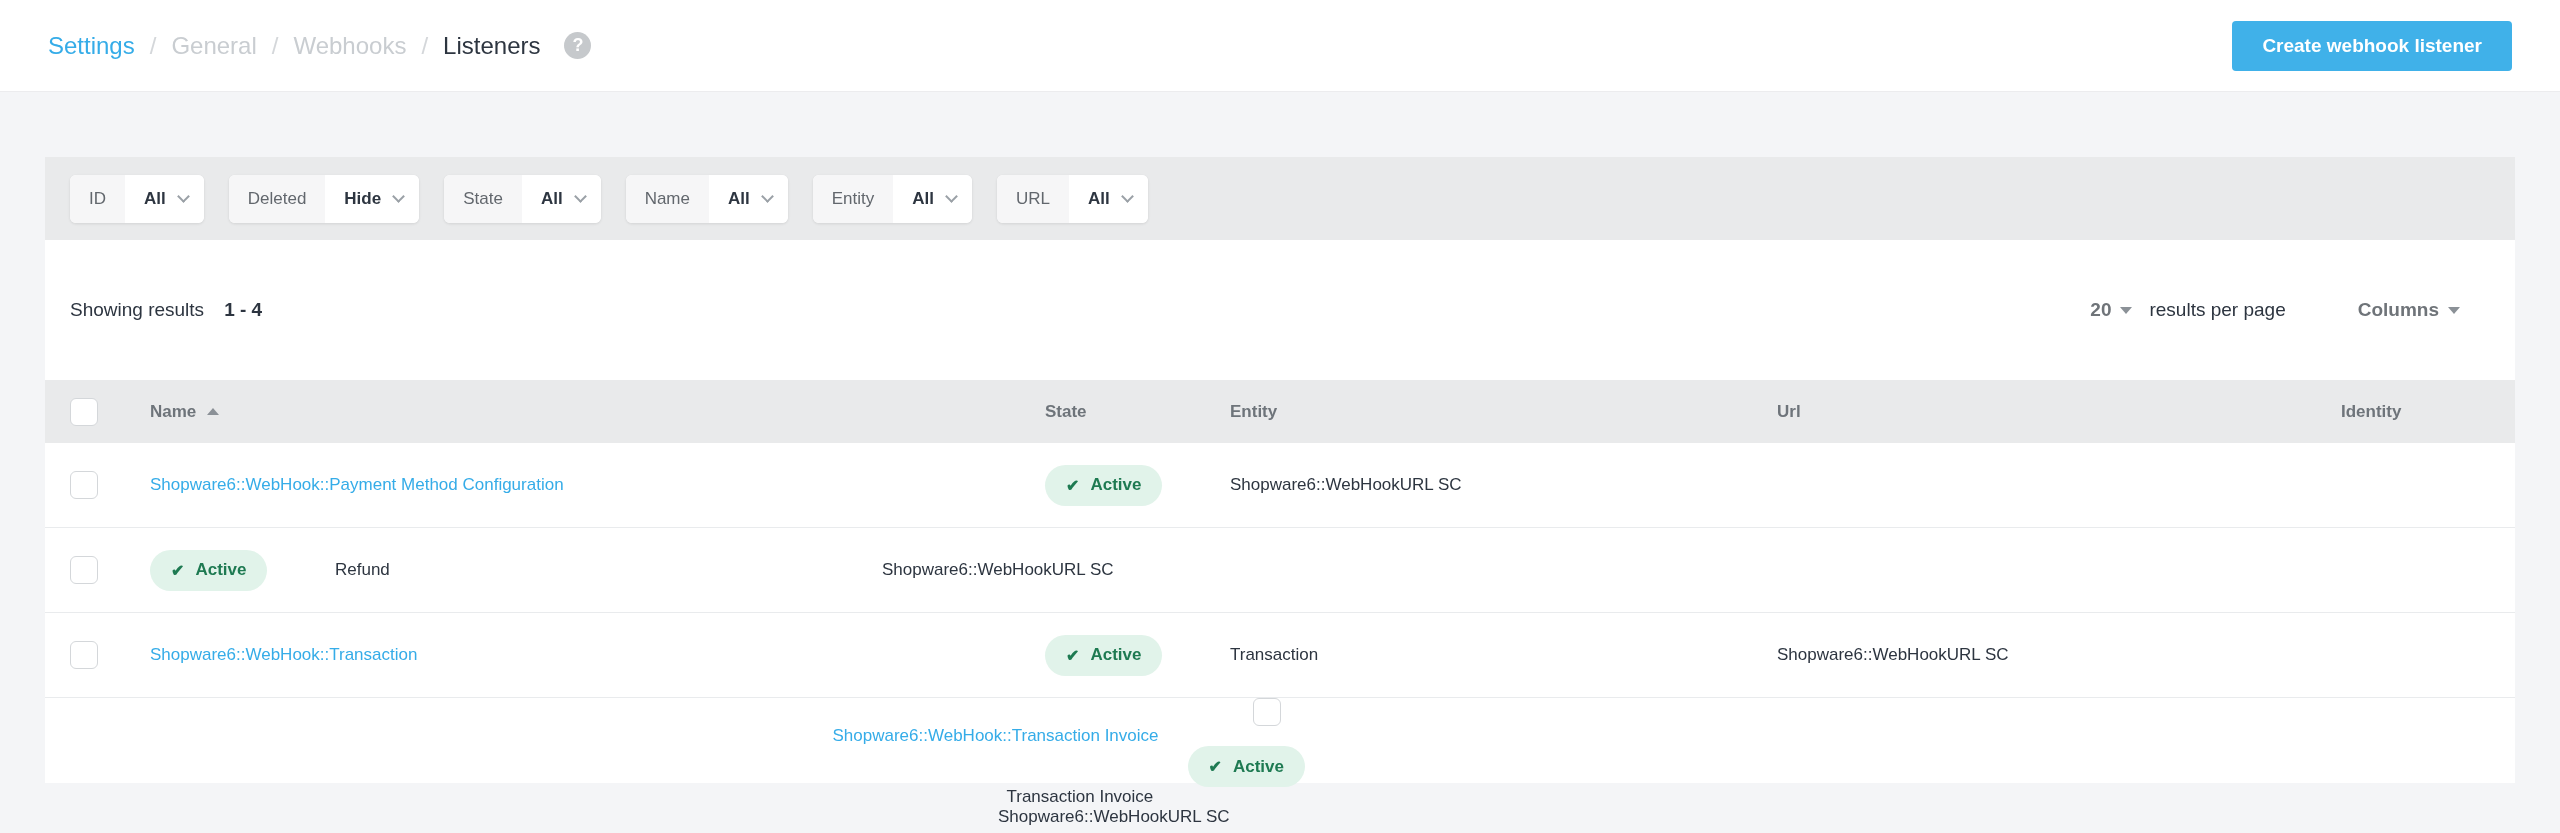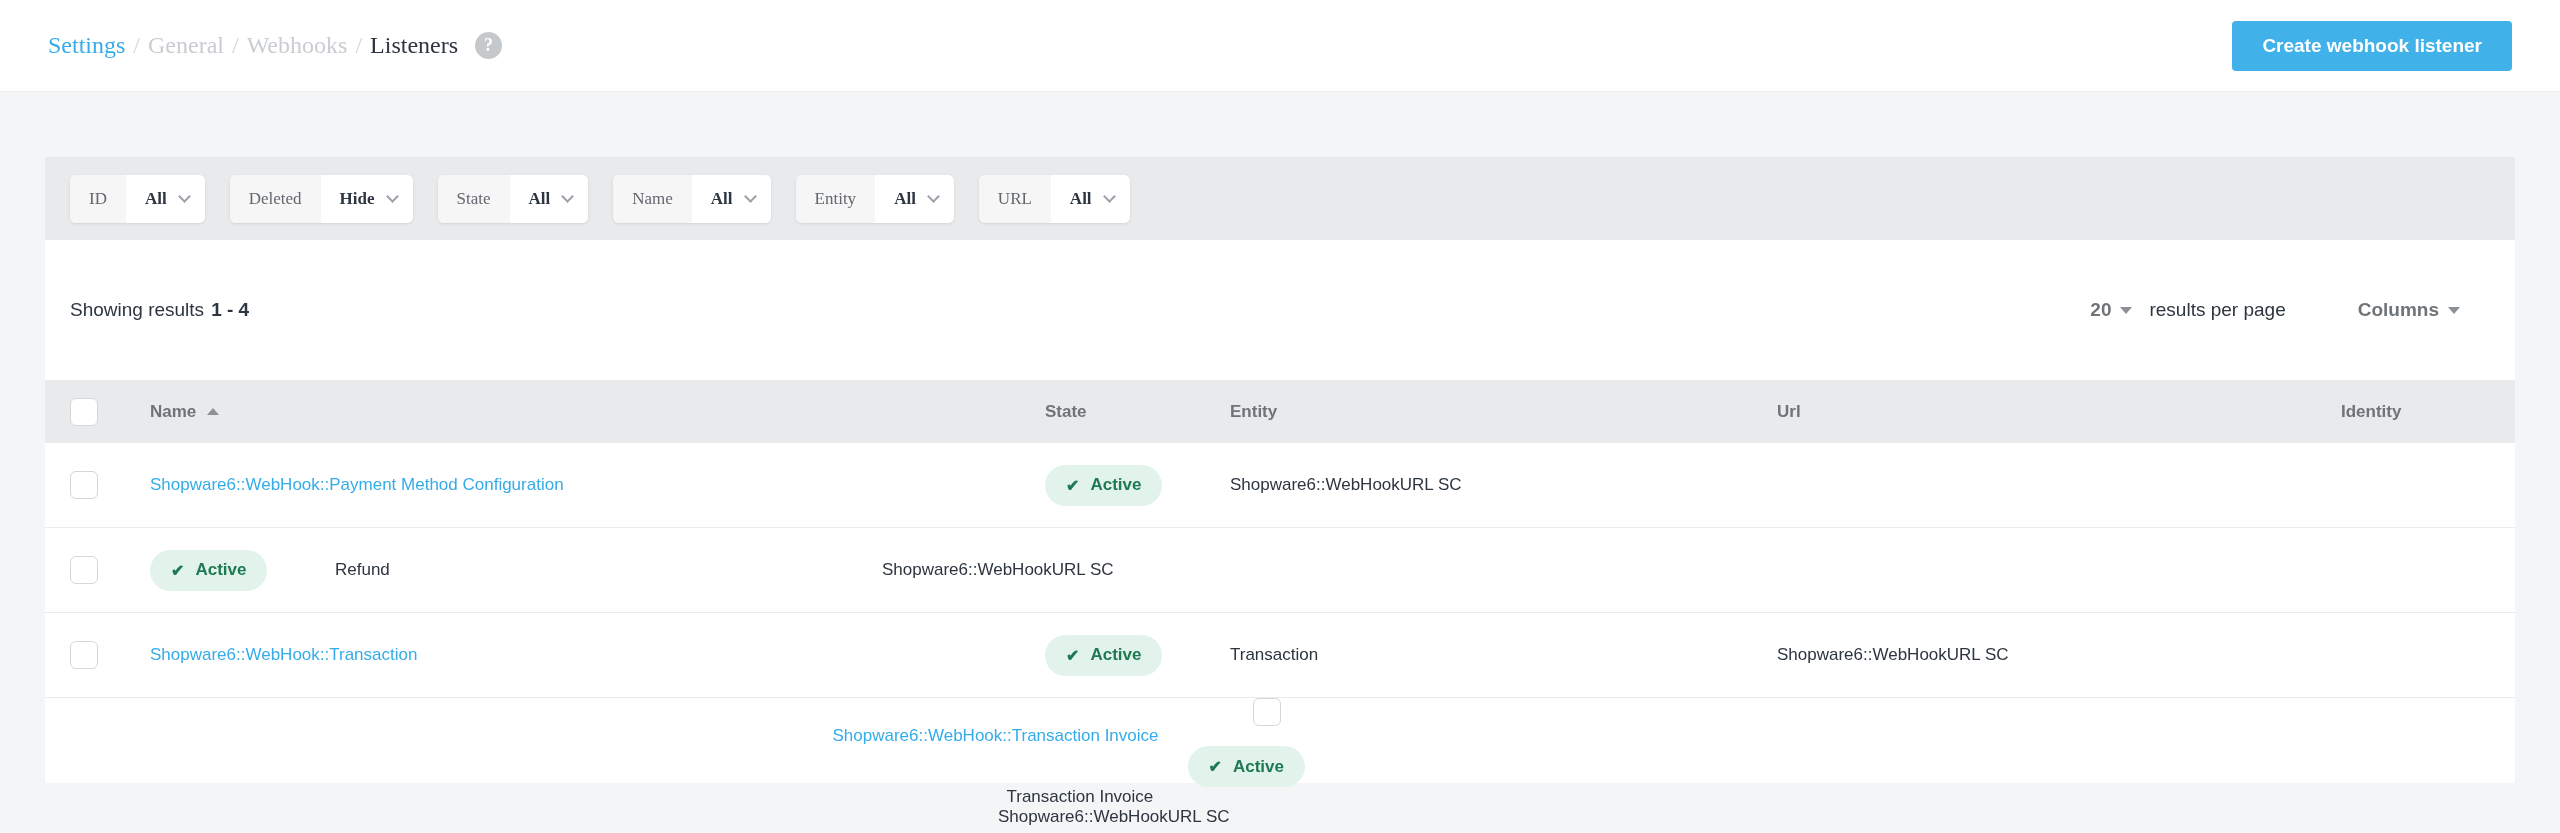--- a/index.html
+++ b/index.html
@@ -9,21 +9,21 @@
     font-family:"Liberation Sans", sans-serif;
     color:#2d3540;
     overflow:hidden;
   }
 
   
   .topbar {
     height:92px; background:#ffffff; border-bottom:1px solid #ececee;
     display:flex; align-items:center; padding:0 48px;
   }
-  .breadcrumb { display:flex; align-items:flex-end; gap:8px; font-size:24px;font-family:Liberation Serif, serif; }
+  .breadcrumb { display:flex; align-items:flex-start; gap:15px; font-size:24px; }
   .crumb-link { color:#35ace8; cursor:pointer; }
   .crumb-sep { color:#d4d7da; }
   .crumb-muted { color:#c9cdd1; }
   .crumb-current { color:#2d3540; }
   .help-icon {
     width:27px; height:27px; border-radius:50%; background:#c6c9cc;
     color:#ffffff; font-size:18px; font-weight:bold;
     display:flex; align-items:center; justify-content:center; margin-left:9px;
   }
   .create-btn {
@@ -33,21 +33,21 @@
   }
 
   
   .filter-bar {
     margin:65px 45px 0 45px; height:83px; background:#e9eaeb;
     display:flex; align-items:center; padding:0 25px; gap:25px;
   }
   .chip {
     display:flex; align-items:stretch; height:48px; border-radius:6px;
     overflow:hidden; box-shadow:0 1px 3px rgba(0,0,0,0.10);
-    font-size:17px; cursor:pointer; background:#ffffff;font-family:Liberation Serif, serif;
+    font-size:17px; cursor:pointer; background:#ffffff;
   }
   .chip-label {
     background:#f6f6f7; color:#62676d;
     display:flex; align-items:center; padding:0 19px;
   }
   .chip-value {
     background:#ffffff; color:#2d3540; font-weight:bold;
     display:flex; align-items:center; padding:0 16px 0 19px;
   }
   .chevron {
@@ -55,21 +55,21 @@
     transform:rotate(45deg); margin-left:13px; margin-top:-5px;
   }
 
   
   .content { margin:0 45px; background:#ffffff; }
 
   .results-bar {
     height:140px; display:flex; align-items:center;
     padding:0 55px 0 25px; font-size:19px;
   }
-  .showing-range { font-weight:bold; margin-left:7px; }
+  .showing-range { font-weight:bold; margin-left:20px; }
   .right-controls { margin-left:auto; display:flex; align-items:center; }
   .pp-value, .columns-btn { color:#6f7479; font-weight:bold; display:flex; align-items:center; cursor:pointer; }
   .tri-down {
     width:0; height:0; border-left:6px solid transparent; border-right:6px solid transparent;
     border-top:7px solid #8b9197; margin-left:9px;
   }
   .pp-label { margin-left:17px; color:#2d3540; }
   .columns-btn { margin-left:72px; }
 
   

